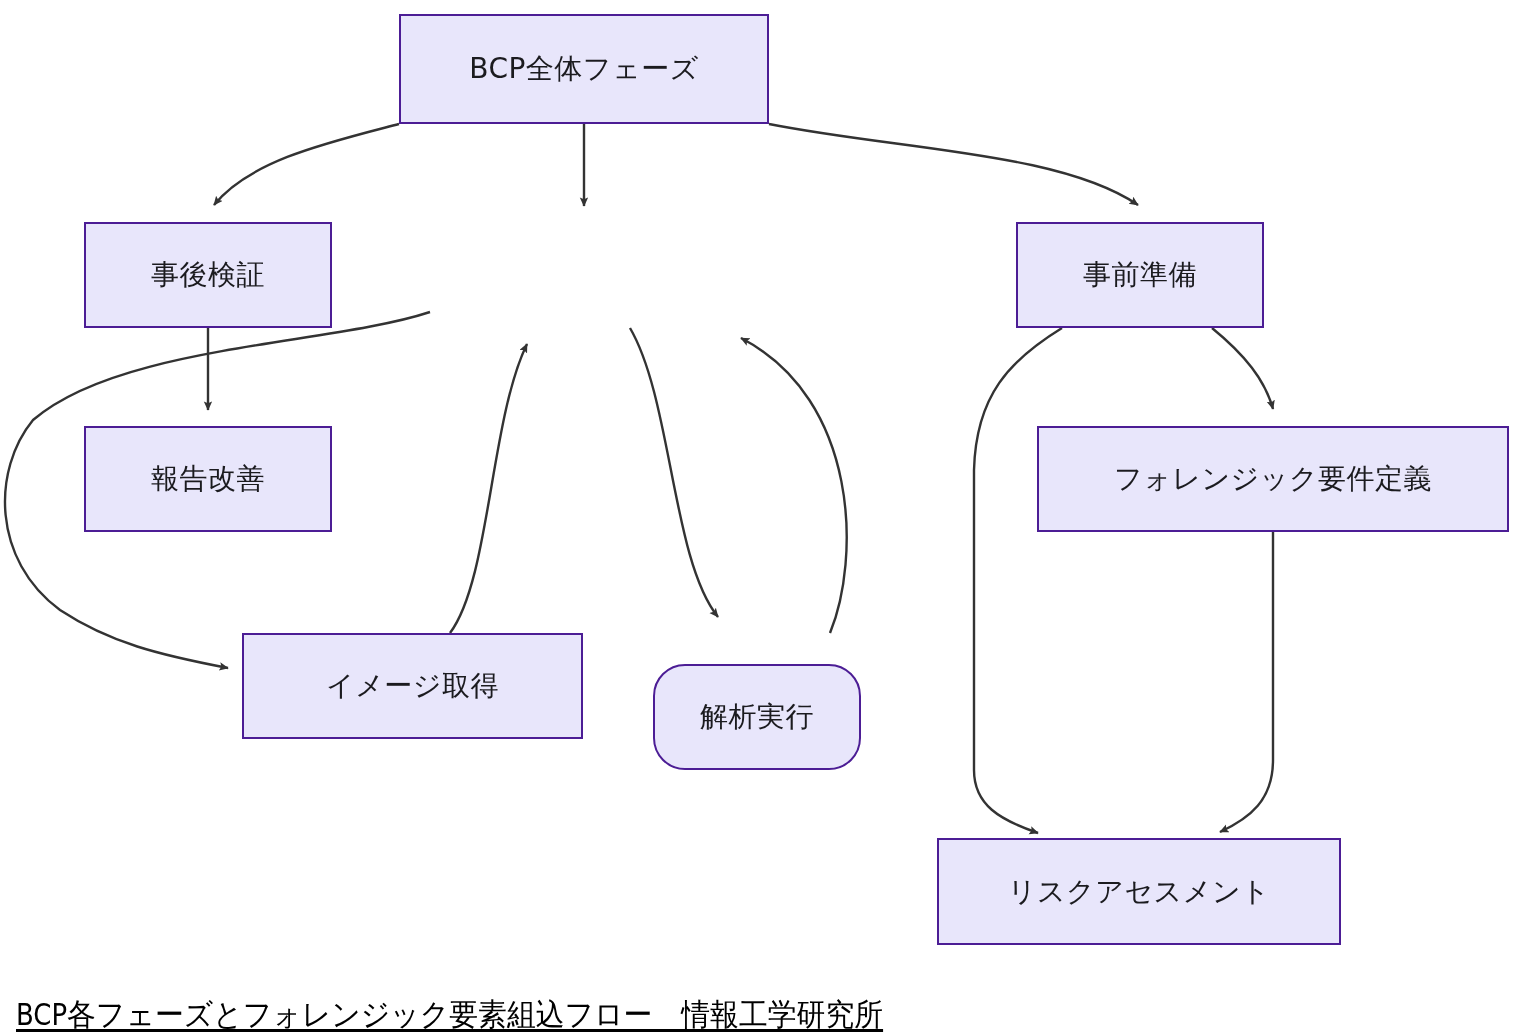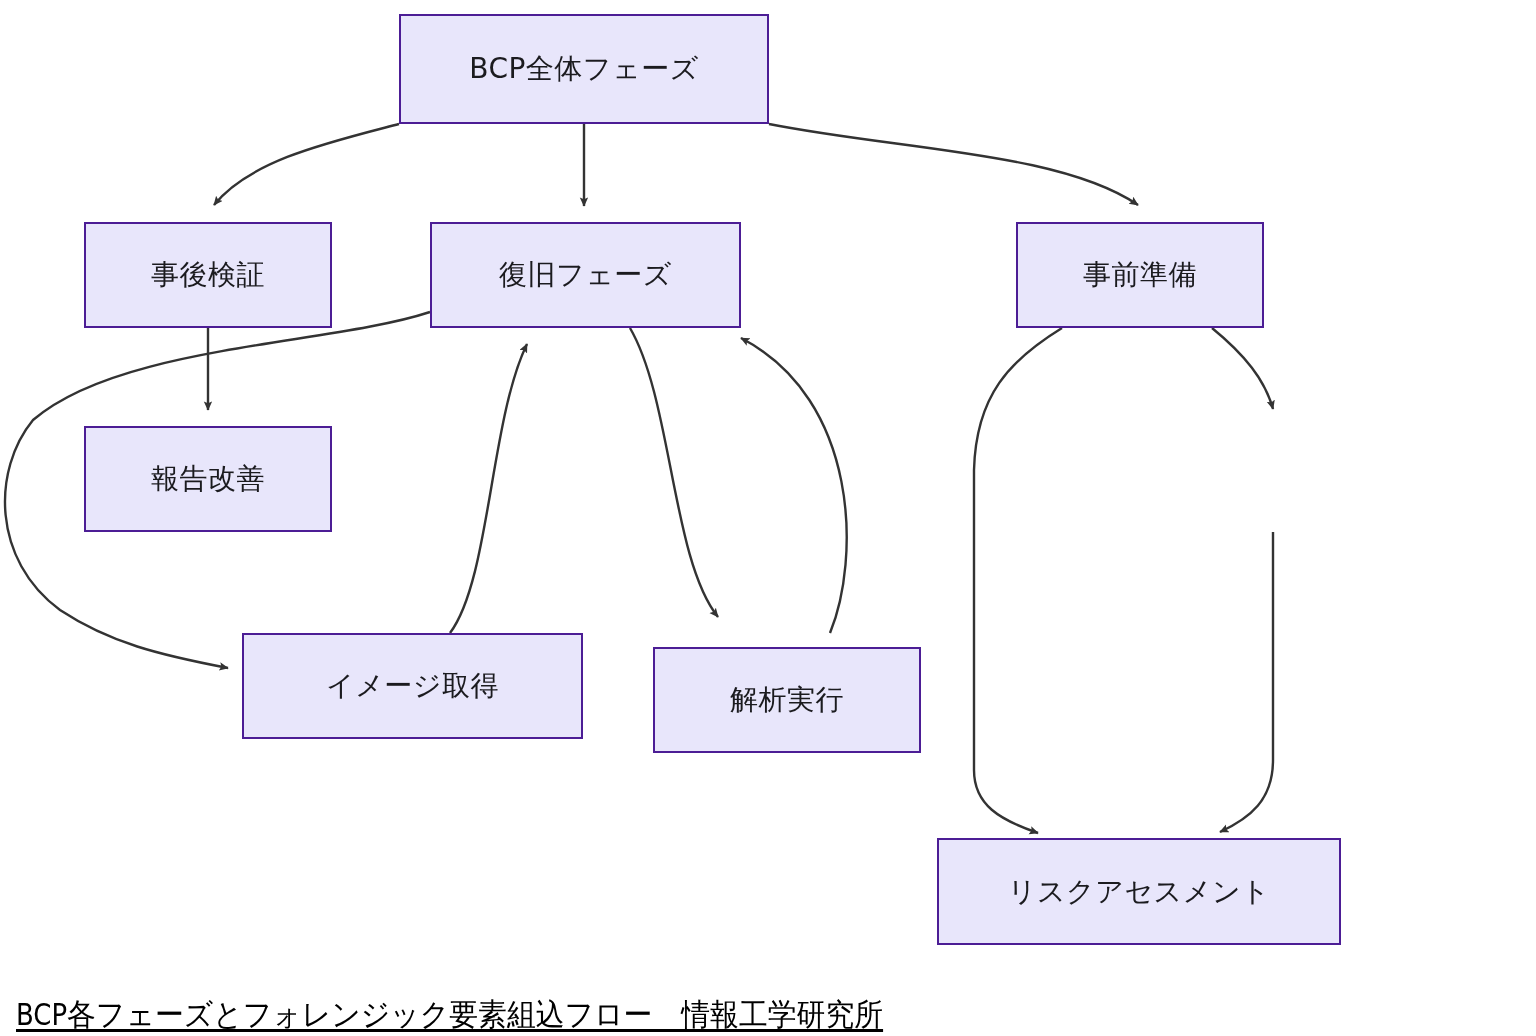--- a/index.html
+++ b/index.html
@@ -102,38 +102,38 @@
   </svg>
 
   <div class="node" style="left:399px; top:14px; width:370px; height:110px;">
     <span class="node-label">BCP全体フェーズ</span>
   </div>
 
   <div class="node" style="left:84px; top:222px; width:248px; height:106px;text-align:center;">
     <span class="node-label">事後検証</span>
   </div>
 
-  <div class="node" style="left:430px; top:222px; width:311px; height:106px;">
-    <span class="node-label">復旧フェーズ</span>
-  </div>
 
   <div class="node" style="left:1016px; top:222px; width:248px; height:106px;">
     <span class="node-label">事前準備</span>
   </div>
 
   <div class="node" style="left:84px; top:426px; width:248px; height:106px;">
     <span class="node-label">報告改善</span>
   </div>
 
+  <div class="node" style="left:1037px; top:426px; width:472px; height:106px;">
+    <span class="node-label">フォレンジック要件定義</span>
+  </div>
 
   <div class="node" style="left:242px; top:633px; width:341px; height:106px;">
     <span class="node-label">イメージ取得</span>
   </div>
 
-  <div class="node" style="left:653px; top:647px; width:268px; height:106px;">
+  <div class="node" style="left:653px; top:664px; width:208px; height:106px;border-radius:32px;">
     <span class="node-label">解析実行</span>
   </div>
 
   <div class="node" style="left:937px; top:838px; width:404px; height:107px;">
     <span class="node-label">リスクアセスメント</span>
   </div>
 
   <div class="caption">
     <span class="caption-text">BCP各フェーズとフォレンジック要素組込フロー　情報工学研究所</span>
   </div>

